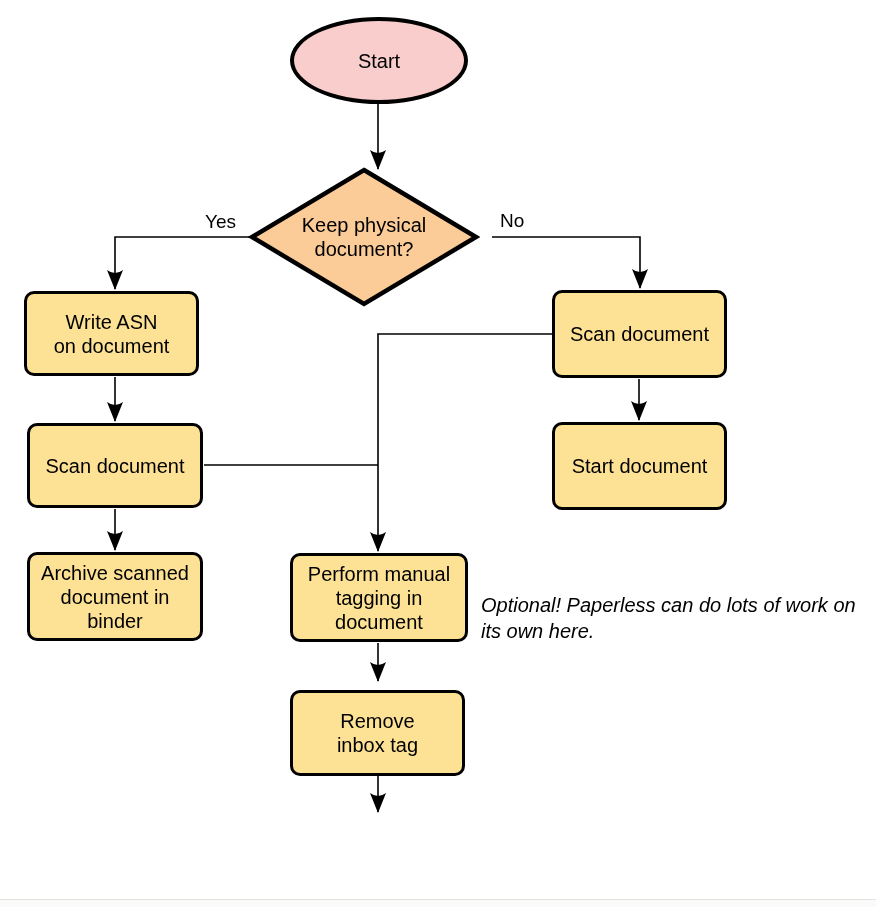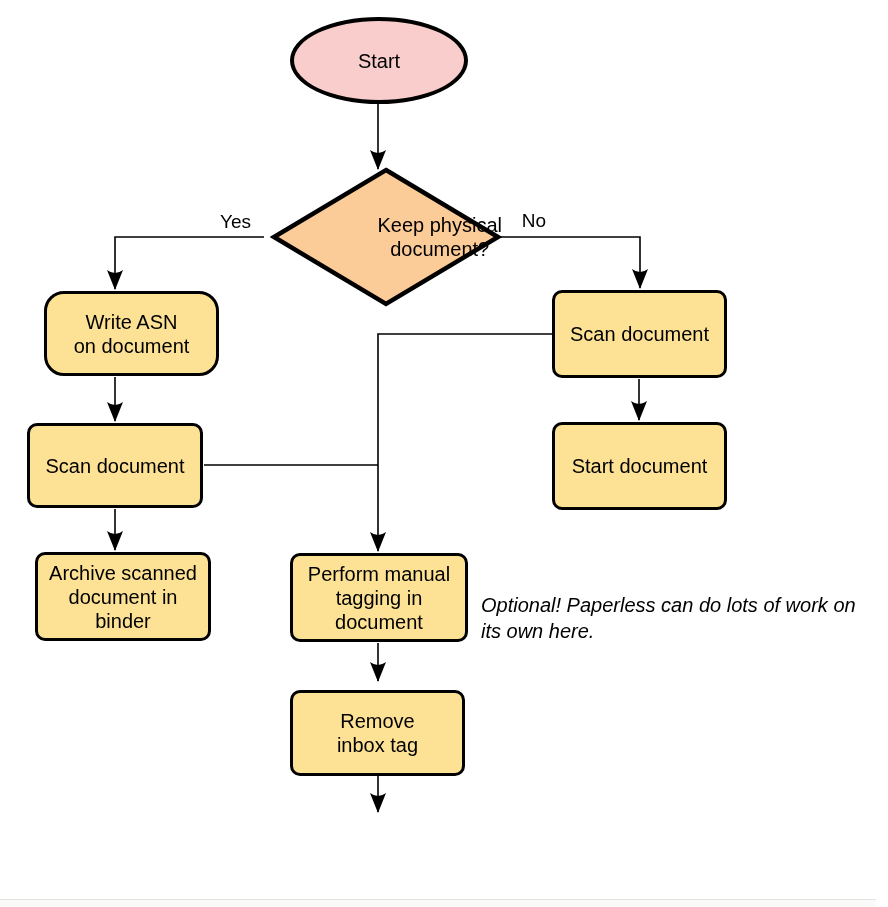--- a/index.html
+++ b/index.html
@@ -43,40 +43,40 @@
     padding:2px 4px;
   }
   .decision{background:transparent;border:none;}
   .decision .diamond-shape{position:absolute;left:0;top:0;width:100%;height:100%;}
   .decision .diamond-shape polygon{fill:var(--decision-fill);stroke:var(--node-stroke);stroke-width:4.5;}
   .decision .node-label{position:relative;z-index:1;white-space:pre-line;}
 
   .edge-label{
     position:absolute;
     font-size:19px;line-height:20px;
-    text-align:right;width:46px;
+    text-align:left;width:46px;
   }
   .note{
     position:absolute;
     left:481px;top:592px;width:402px;
     font-style:italic;
     font-size:20px;line-height:26px;
     white-space:pre-line;
   }
   .bottom-strip{
     position:absolute;left:0;top:899px;width:888px;height:8px;
     background:#FAFAF8;border-top:1px solid #E2E2E2;box-sizing:border-box;
   }
 
   
   .n-start       {left:290px;top:17px;width:178px;height:87px;}
-  .n-decision    {left:270px;top:167px;width:232px;height:140px;justify-content:flex-end;}
-  .n-write-asn   {left:44px;top:291px;width:175px;height:85px;border-radius:20px;}
+  .n-decision    {left:248px;top:167px;width:232px;height:140px;}
+  .n-write-asn   {left:24px;top:291px;width:175px;height:85px;}
   .n-scan-left   {left:27px;top:423px;width:176px;height:85px;}
-  .n-archive     {left:35px;top:552px;width:176px;height:89px;}
+  .n-archive     {left:27px;top:552px;width:176px;height:89px;}
   .n-scan-right  {left:552px;top:290px;width:175px;height:88px;}
   .n-trash       {left:552px;top:422px;width:175px;height:88px;}
   .n-tagging     {left:290px;top:553px;width:178px;height:89px;}
   .n-remove      {left:290px;top:683px;width:175px;height:86px;margin-top:7px;}
   .n-end         {left:290px;top:814px;width:178px;height:87px;}
   .l-yes{left:205px;top:212px;}
   .l-no {left:500px;top:211px;}
 </style>
 </head>
 <body>

